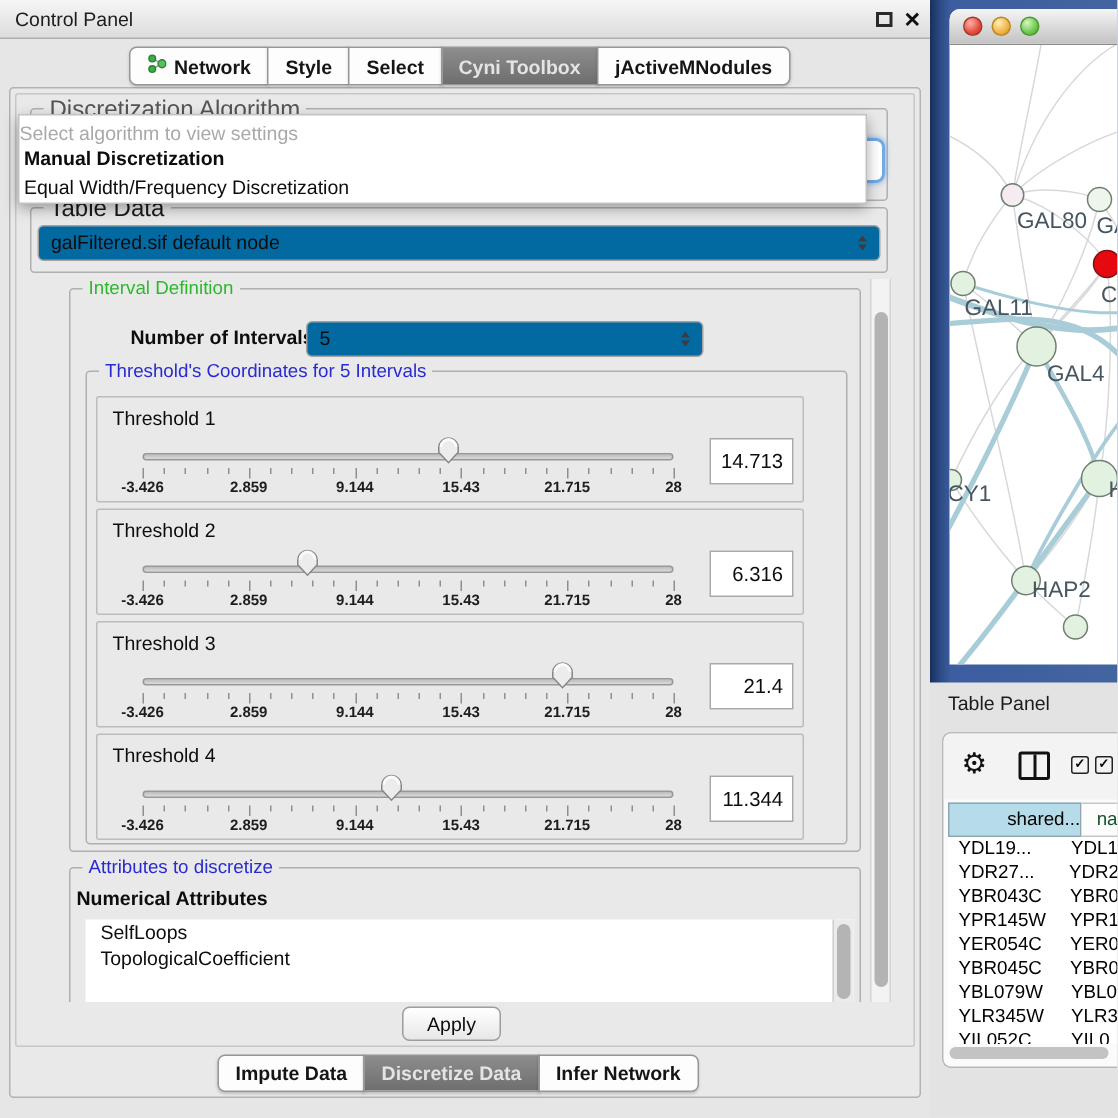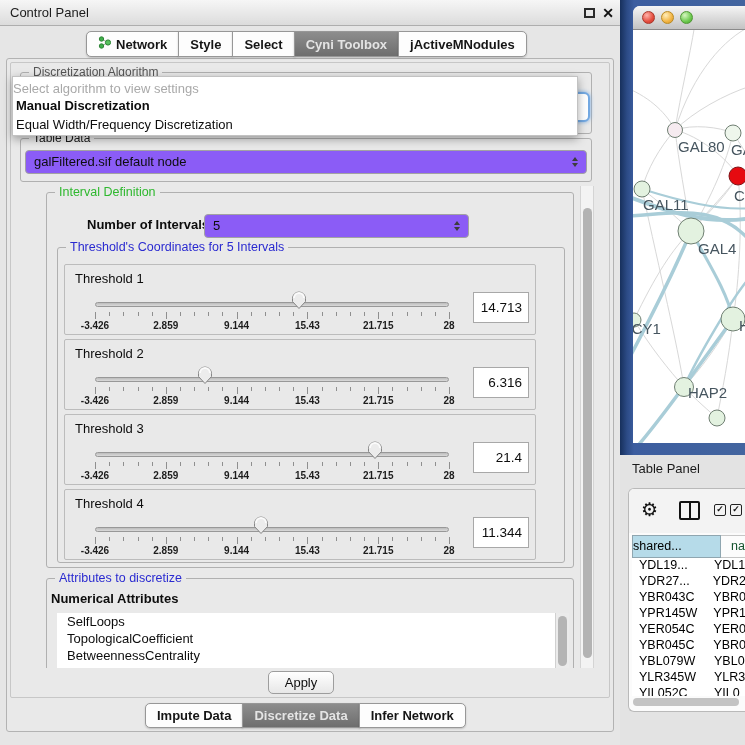--- a/index.html
+++ b/index.html
@@ -15,34 +15,34 @@
 #top-tabs{position:absolute;left:87px;top:31px;display:flex;z-index:12}
 .seg{background:#fdfdfd;border:1px solid #979797;margin-left:-1px;padding:4px 11px;font-size:13px;font-weight:700;color:#151515;display:flex;align-items:center;gap:5px;box-shadow:0 1px 2px rgba(0,0,0,.18)}
 .seg:first-child{border-radius:5px 0 0 5px}
 .seg:last-child{border-radius:0 5px 5px 0}
 .seg.active{background:linear-gradient(#8d8d8d,#6e6e6e);color:#e4e4e4}
 
 .outer-box{position:absolute;left:6px;top:58px;width:608px;height:674px;border:1px solid #b3b3b3;border-radius:3px;background:#e9e9e9}
 .content-box{position:absolute;left:10px;top:62px;width:600px;height:636px;border:1px solid #c7c7c7;border-radius:2px;background:#e9e9e9}
 
 .group{position:absolute;border:1px solid #b0b0b0;border-radius:3px}
-.group .glab{position:absolute;top:-8px;left:8px;background:#e9e9e9;padding:0 4px;font-size:12px;white-space:nowrap}
+.group .glab{position:absolute;top:-8px;left:8px;background:#e9e9e9;padding:0 4px;font-size:16px;white-space:nowrap}
 
 #g-disc{left:20px;top:72px;width:572px;height:62px;z-index:1}
 #g-disc .glab{color:#555}
 #hidden-combo{position:absolute;left:540px;top:92px;width:50px;height:30px;background:#fff;border:2px solid #74a9e2;border-radius:6px;box-shadow:0 0 4px #74a9e2;z-index:20}
 
 #algo-popup{position:absolute;left:12px;top:76px;width:566px;height:60px;background:#fff;border:1px solid #c2c2c2;box-shadow:0 3px 9px rgba(0,0,0,.35);z-index:40}
 .pop-hint{color:#a9a9a9;font-size:13px;padding-top:4px}
 .pop-item{font-size:13px;color:#0d0d0d;padding:1px 3px;line-height:17px}
 .pop-item.b{font-weight:700}
 
 #g-table{left:20px;top:138px;width:572px;height:44px;z-index:2}
 #g-table .glab{color:#1a1a1a}
-.combo{position:absolute;background:#8b5cf6;border:1px solid #a2a2a2;border-radius:4px;font-size:13px;color:#0d0d0d;line-height:22px;padding-left:8px}
+.combo{position:absolute;background:#0369a1;border:1px solid #a2a2a2;border-radius:4px;font-size:13px;color:#0d0d0d;line-height:22px;padding-left:8px}
 #table-combo{left:4px;top:11px;width:562px;height:24px}
 .spin{position:absolute;right:8px;top:50%;transform:translateY(-50%)}
 .spin i{display:block;width:0;height:0;border-left:3.5px solid transparent;border-right:3.5px solid transparent}
 .spin .up{border-bottom:4px solid #3c3c3c;margin-bottom:2px}
 .spin .dn{border-top:4px solid #3c3c3c}
 
 #viewport{position:absolute;left:14px;top:186px;width:564px;height:482px;overflow:hidden;z-index:3}
 #vscroll{position:absolute;left:580px;top:186px;width:14px;height:482px;background:#f3f3f3;border-left:1px solid #d4d4d4;border-right:1px solid #d4d4d4;z-index:3}
 #vthumb{position:absolute;left:2px;top:22px;width:9px;height:450px;background:#b3b3b3;border-radius:5px}
 
@@ -87,21 +87,21 @@
 
 #tp-title{position:absolute;left:12px;top:461px;font-size:13px;color:#1b1b1b}
 #tcard{position:absolute;left:8px;top:488px;width:117px;height:224px;background:#fbfbfb;border:1px solid #b9b9b9;border-right:none;border-radius:6px 0 0 6px;overflow:hidden}
 #ttoolbar{position:absolute;left:0;top:0;width:100%;height:44px;background:#f3f3f3}
 #gear{position:absolute;left:12px;top:9px;font-size:19px;color:#111;line-height:24px}
 #spliticon{position:absolute;left:50px;top:12px;width:21px;height:19px;border:2px solid #111;border-radius:2px}
 #spliticon:after{content:"";position:absolute;left:50%;top:0;bottom:0;width:2px;background:#111;transform:translateX(-50%)}
 .cb{position:absolute;top:15px;width:12px;height:12px;border:1.5px solid #222;border-radius:2px;font-size:9px;line-height:9px;text-align:center;font-weight:700;color:#111}
 #cb1{left:85px}#cb2{left:101px}
 #thead{position:absolute;left:3px;top:46px;width:114px;height:23px;display:flex}
-.hc1{width:100px;background:#b6dbe9;border:1px solid #8fa6b0;font-size:12.5px;color:#000;text-align:left;line-height:21px}
+.hc1{width:100px;background:#b6dbe9;border:1px solid #8fa6b0;font-size:12.5px;color:#000;text-align:right;line-height:21px}
 .hc2{flex:1;background:#fcfcfc;border:1px solid #c6c6c6;border-left:none;font-size:12.5px;color:#14532d;line-height:21px;padding-left:10px}
 #t-rows{position:absolute;left:3px;top:69px;width:114px;height:138px;overflow:hidden;background:#fff}
 .trow{display:flex;height:16px;font-size:12.5px;color:#000}
 .trow .c1{width:79px;padding-left:7px;white-space:nowrap}
 .trow .c2{flex:1;padding-left:3px;white-space:nowrap}
 #hscroll{position:absolute;left:4px;top:209px;width:106px;height:8px;background:#c3c3c3;border-radius:4px}
 </style>
 </head>
 <body>
 
@@ -350,21 +350,20 @@
           </div>
       </div>
     </div>
     <div class="group" id="g-attrs">
       <span class="glab">Attributes to discretize</span>
       <div id="attrs-head">Numerical Attributes</div>
       <div id="attr-list">
         <div id="attr-items">
             <div class="aitem">SelfLoops</div>
             <div class="aitem">TopologicalCoefficient</div>
-            <div class="aitem">BetweennessCentrality</div>
           </div>
         <div id="alist-scroll">
             <div id="alist-thumb"></div>
           </div>
       </div>
     </div>
   </div>
   <div id="vscroll">
       <div id="vthumb"></div>
     </div>

